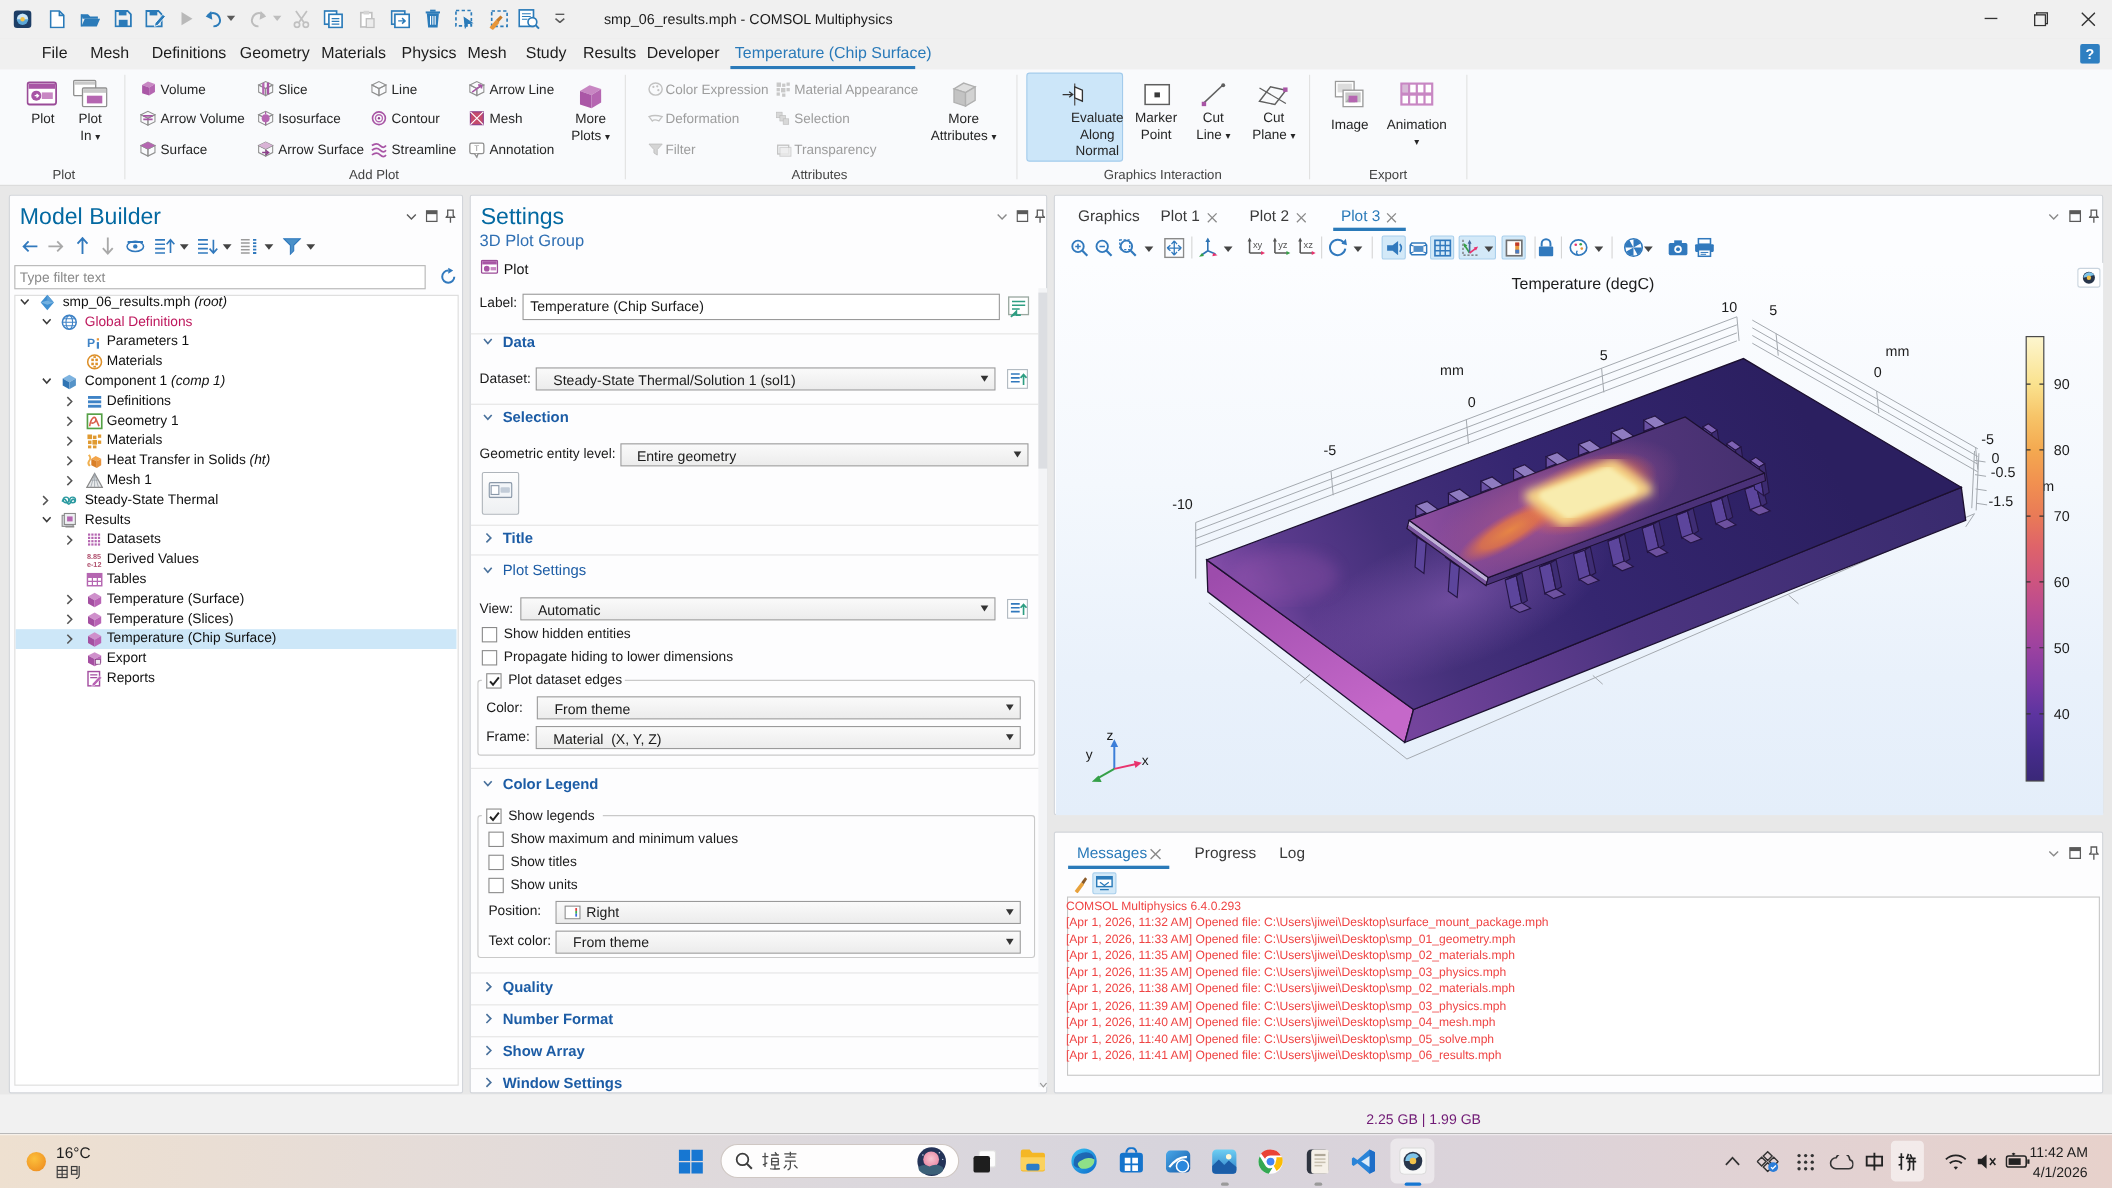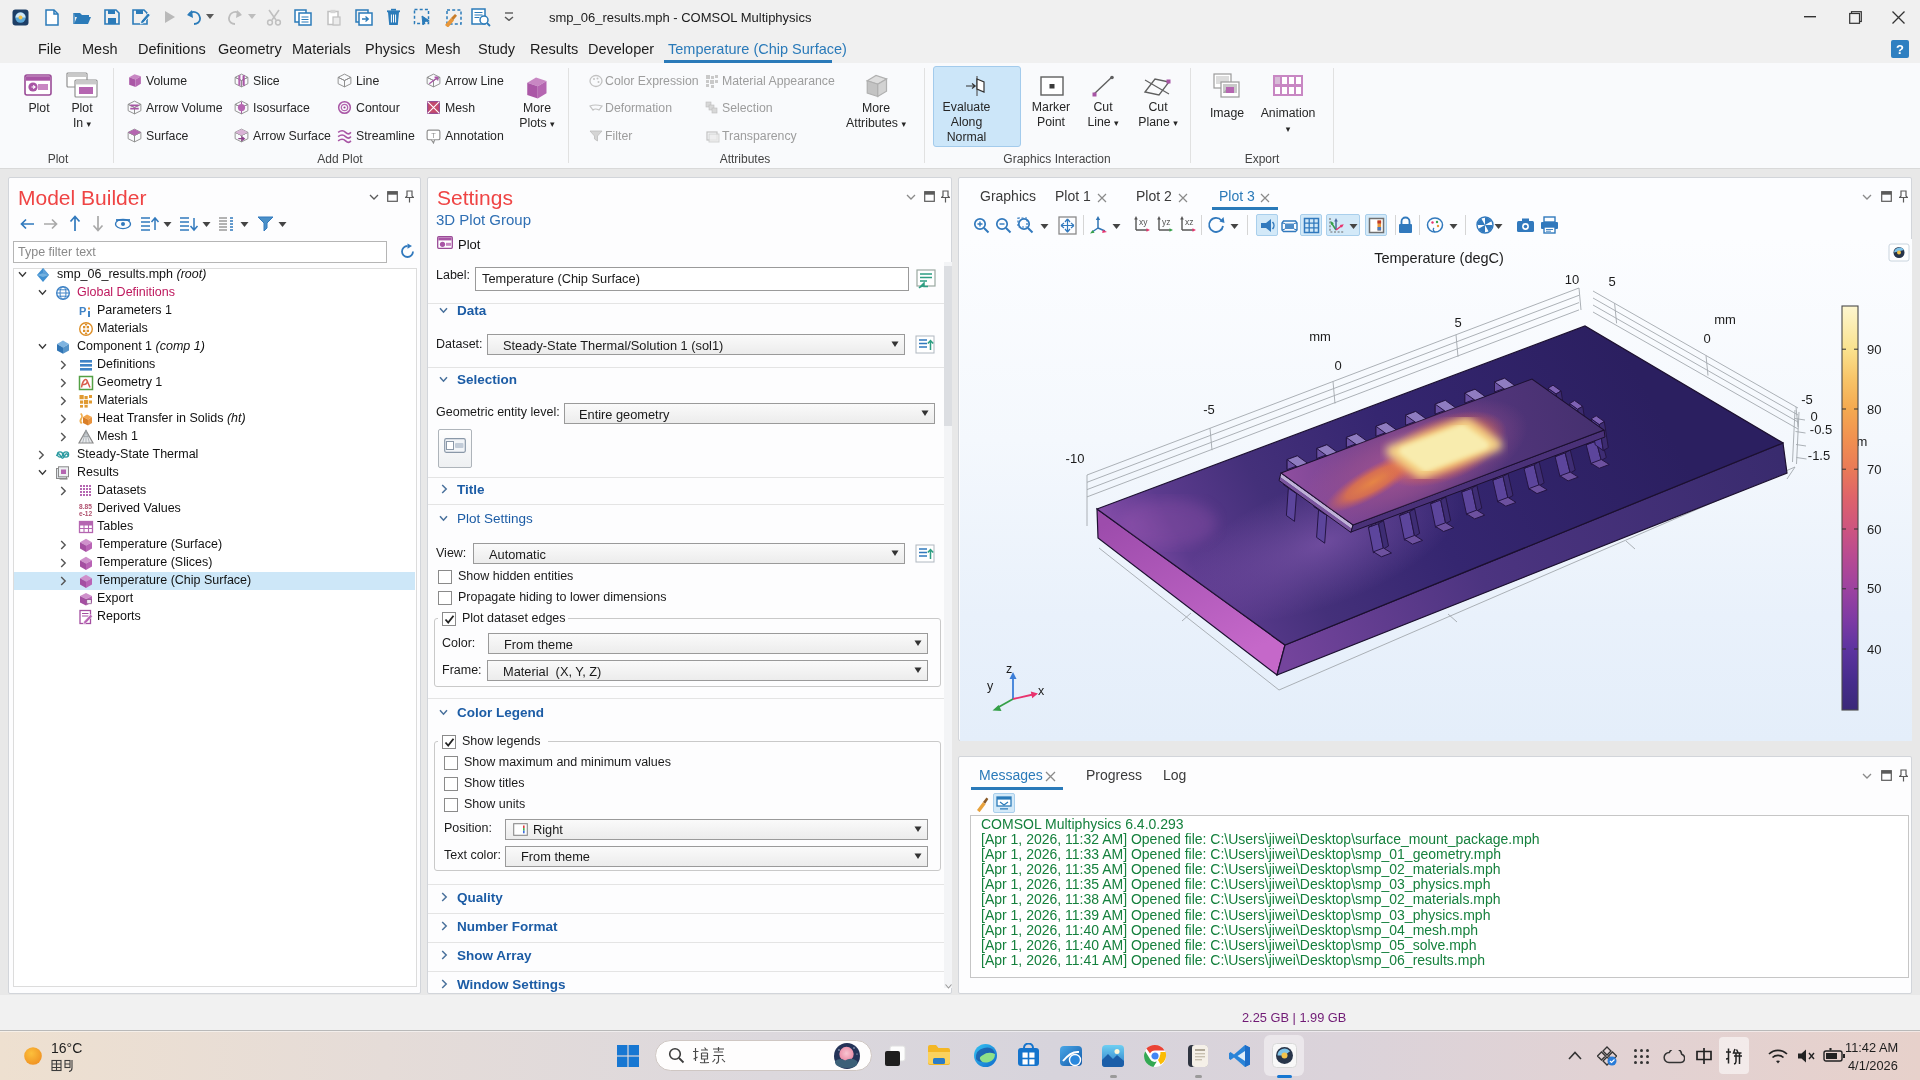--- a/index.html
+++ b/index.html
@@ -9,21 +9,21 @@
   .titlebar { left:0; top:0; width:1920px; height:35px; background:#f0f0f0; }
   .menubar { left:0; top:35px; width:1920px; height:28px; background:#f0f0f0; }
   .menuitem { position:absolute; top:6px; font-size:14.5px; color:#1c1c1c; }
   .ribbon { left:0; top:63px; width:1920px; height:106px; background:#f9fafc; border-bottom:1px solid #d9d9d9; }
   .rsep { position:absolute; top:5px; width:1px; height:95px; background:#e1e1e1; }
   .rgl { position:absolute; top:89px; font-size:12px; color:#444; transform:translateX(-50%); white-space:nowrap; }
   .rsmall { position:absolute; font-size:12.3px; color:#262626; white-space:nowrap;text-align:right; }
   .rgray { color:#9d9d9d; }
   .rbig { position:absolute; font-size:12.3px; color:#262626; text-align:center; line-height:15px; }
   .panel { position:absolute; background:#fdfdfe; border:1px solid #d2d5da; border-radius:2px; }
-  .ptitle { position:absolute; font-size:21px; color:#ef4444; }
+  .ptitle { position:absolute; font-size:21px; color:#0369a1; }
   svg { display:block; }
   .tx { position:absolute; white-space:nowrap; }
   .drop { background:linear-gradient(#fafafa,#ececec); border:1px solid #9a9a9a; }
   .cb { position:absolute; width:14px; height:14px; background:#fff; border:1px solid #8a8a8a; }
   .cb svg { position:absolute; left:1px; top:1px; }
   .gtab { position:absolute; top:10px; font-size:14px; color:#3a3a3a; }
   .hlbtn { position:absolute; background:#d3e9f8; border:1px solid #a9cfec; border-radius:2px; }
 </style>
 </head>
 <body>
@@ -317,21 +317,21 @@
       <use href="#cubeG"></use>
     </svg>
   <span class="rbig rgray" style="left:840px;top:38px;width:72px">More<br>Attributes <span style="font-size:9px">▾</span></span>
 
   <div class="abs" style="left:933px;top:3px;width:88px;height:81px;background:#cce6f9;border:1px solid #a3cbec;border-radius:3px"></div>
   <svg class="abs" style="left:963px;top:10px" width="28" height="26" viewBox="0 0 28 26">
       <path d="M14 3 v20" stroke="#5a5a5a" stroke-width="1.2"></path>
       <path d="M14 6 l7 3 v10 l-7 -3 z" fill="#fff" stroke="#333" stroke-width="1.2"></path>
       <path d="M3 13 h9 M9 10.5 l3.2 2.5 -3.2 2.5" fill="none" stroke="#333" stroke-width="1.2"></path>
     </svg>
-  <span class="rbig" style="left:933px;top:37px;width:67px">Evaluate<br>Along Normal</span>
+  <span class="rbig" style="left:964px;top:37px;width:67px">Evaluate<br>Along Normal</span>
   <svg class="abs" style="left:1040px;top:13px" width="24" height="20" viewBox="0 0 24 20">
       <rect x="1" y="1" width="22" height="18" fill="#fff" stroke="#5f5f5f" stroke-width="1.4"></rect>
       <rect x="9.5" y="8" width="5" height="4.5" fill="#3a3a3a"></rect>
     </svg>
   <span class="rbig" style="left:1022px;top:37px;width:58px">Marker<br>Point</span>
   <svg class="abs" style="left:1090px;top:11px" width="26" height="24" viewBox="0 0 26 24">
       <path d="M4 20 L22 3" stroke="#5f5f5f" stroke-width="1.4"></path>
       <rect x="2.5" y="18.5" width="4" height="4" fill="#a855a5"></rect>
       <circle cx="22" cy="3.5" r="1.8" fill="#5f5f5f"></circle>
     </svg>
@@ -1241,21 +1241,21 @@
       <path d="M2 15 l6 -8 2.6 2.2 -6 8 z" fill="#e8a23c"></path>
       <path d="M8 7 l3.5 -4.5 1.8 1.5 -3 4.8 z" fill="#8a5a28"></path>
     </svg>
   <div class="abs" style="left:34px;top:36px;width:22px;height:20px;background:#d3e9f8;border:1px solid #a9cfec;border-radius:2px"></div>
   <svg class="abs" style="left:37px;top:39px" width="16" height="14" viewBox="0 0 16 14">
       <rect x="1" y="1" width="14" height="9" fill="#fff" stroke="#2b7bb9" stroke-width="1.3"></rect>
       <rect x="1" y="1" width="14" height="2.6" fill="#2b7bb9"></rect>
       <path d="M4 12.8 h8 M4 6 l4 3 4 -3" fill="none" stroke="#2b7bb9" stroke-width="1.2"></path>
     </svg>
   <div class="abs" style="left:11px;top:58px;width:939px;height:163px;background:#fff;border:1px solid #c6c6c6"></div>
-  <div class="abs" style="left:22px;top:60px;font-size:14px;line-height:15.1px;color:#15803d;white-space:pre">COMSOL Multiphysics 6.4.0.293
+  <div class="abs" style="left:10px;top:60px;font-size:11px;line-height:15.1px;color:#ef4444;white-space:pre">COMSOL Multiphysics 6.4.0.293
 [Apr 1, 2026, 11:32 AM] Opened file: C:\Users\jiwei\Desktop\surface_mount_package.mph
 [Apr 1, 2026, 11:33 AM] Opened file: C:\Users\jiwei\Desktop\smp_01_geometry.mph
 [Apr 1, 2026, 11:35 AM] Opened file: C:\Users\jiwei\Desktop\smp_02_materials.mph
 [Apr 1, 2026, 11:35 AM] Opened file: C:\Users\jiwei\Desktop\smp_03_physics.mph
 [Apr 1, 2026, 11:38 AM] Opened file: C:\Users\jiwei\Desktop\smp_02_materials.mph
 [Apr 1, 2026, 11:39 AM] Opened file: C:\Users\jiwei\Desktop\smp_03_physics.mph
 [Apr 1, 2026, 11:40 AM] Opened file: C:\Users\jiwei\Desktop\smp_04_mesh.mph
 [Apr 1, 2026, 11:40 AM] Opened file: C:\Users\jiwei\Desktop\smp_05_solve.mph
 [Apr 1, 2026, 11:41 AM] Opened file: C:\Users\jiwei\Desktop\smp_06_results.mph</div>
 </div>

